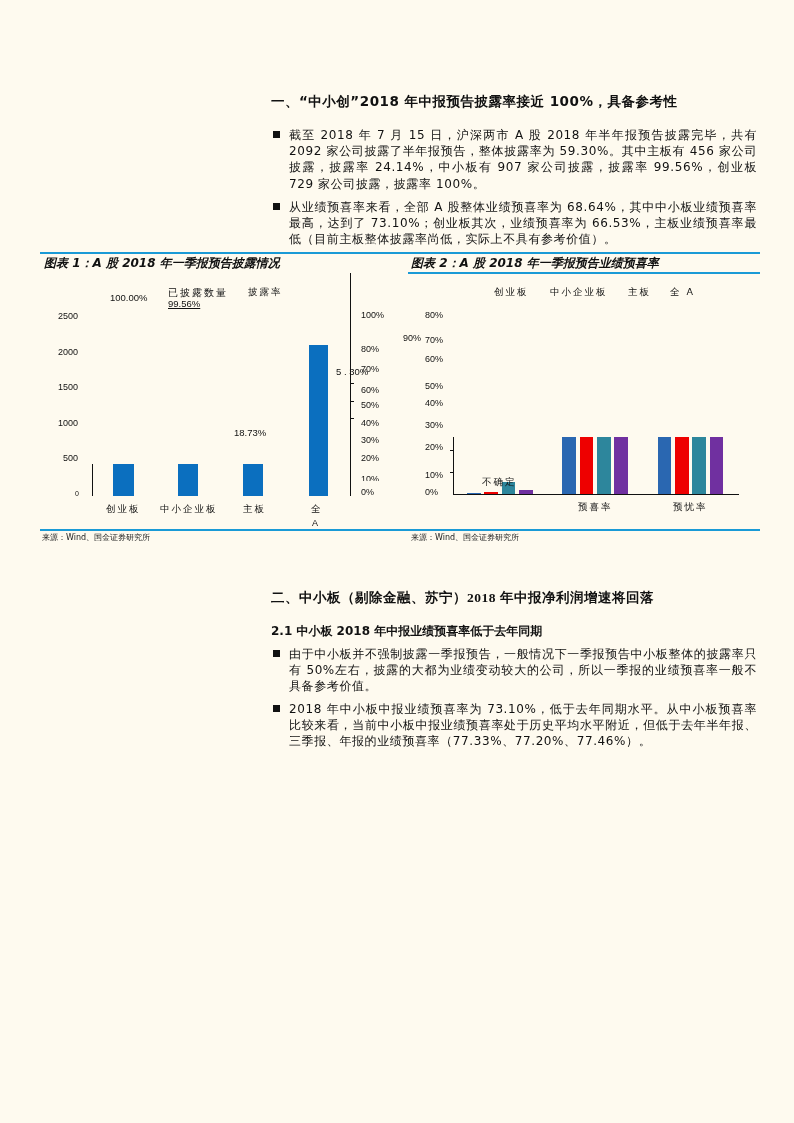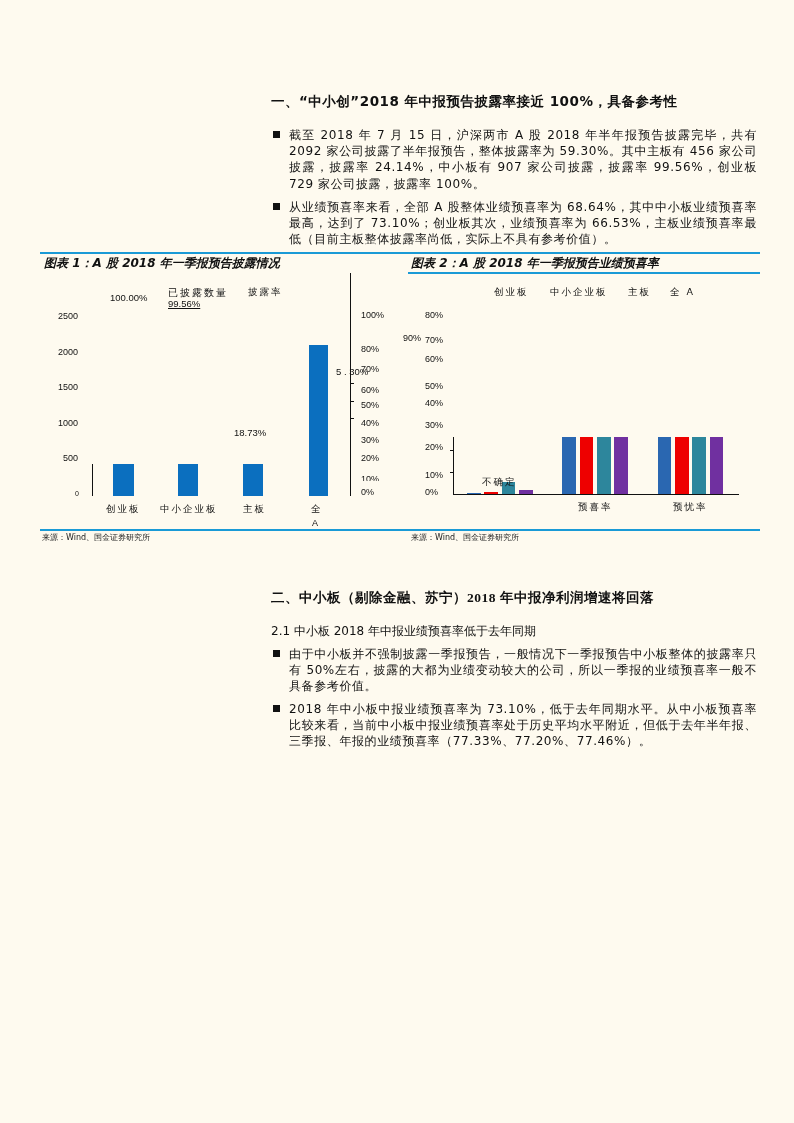--- a/index.html
+++ b/index.html
@@ -6,21 +6,21 @@
   body {
     width: 794px; height: 1123px; position: relative; overflow: hidden;
     background: #fefaef; color: #111;
     font-family: "DejaVu Sans", "Liberation Sans", sans-serif;
   }
   .abs { position: absolute; }
   .h1 {
     left: 271px; top: 93px; font-size: 13.5px; font-weight: bold; letter-spacing: 0.5px; white-space: nowrap;
   }
   .h1b { top: 589px; font-family: Liberation Serif, serif; }
-  .h2 { left: 271px; top: 623px; font-size: 12px; font-weight: normal; white-space: nowrap; }
+  .h2 { left: 271px; top: 623px; font-size: 12px; font-weight: bold; white-space: nowrap; }
   .bullet {
     left: 271px; width: 486px; font-size: 12px; line-height: 16.2px; letter-spacing: 0.6px;
     padding-left: 18px; box-sizing: border-box; text-align: justify;
   }
   .bullet .sq {
     position: absolute; left: 2px; top: 4px; width: 7px; height: 7px; background: #111;
   }
   .bullet b { font-weight: normal; }
   .rule { height: 2px; background: #1a9ad6; }
   .fig-title {

